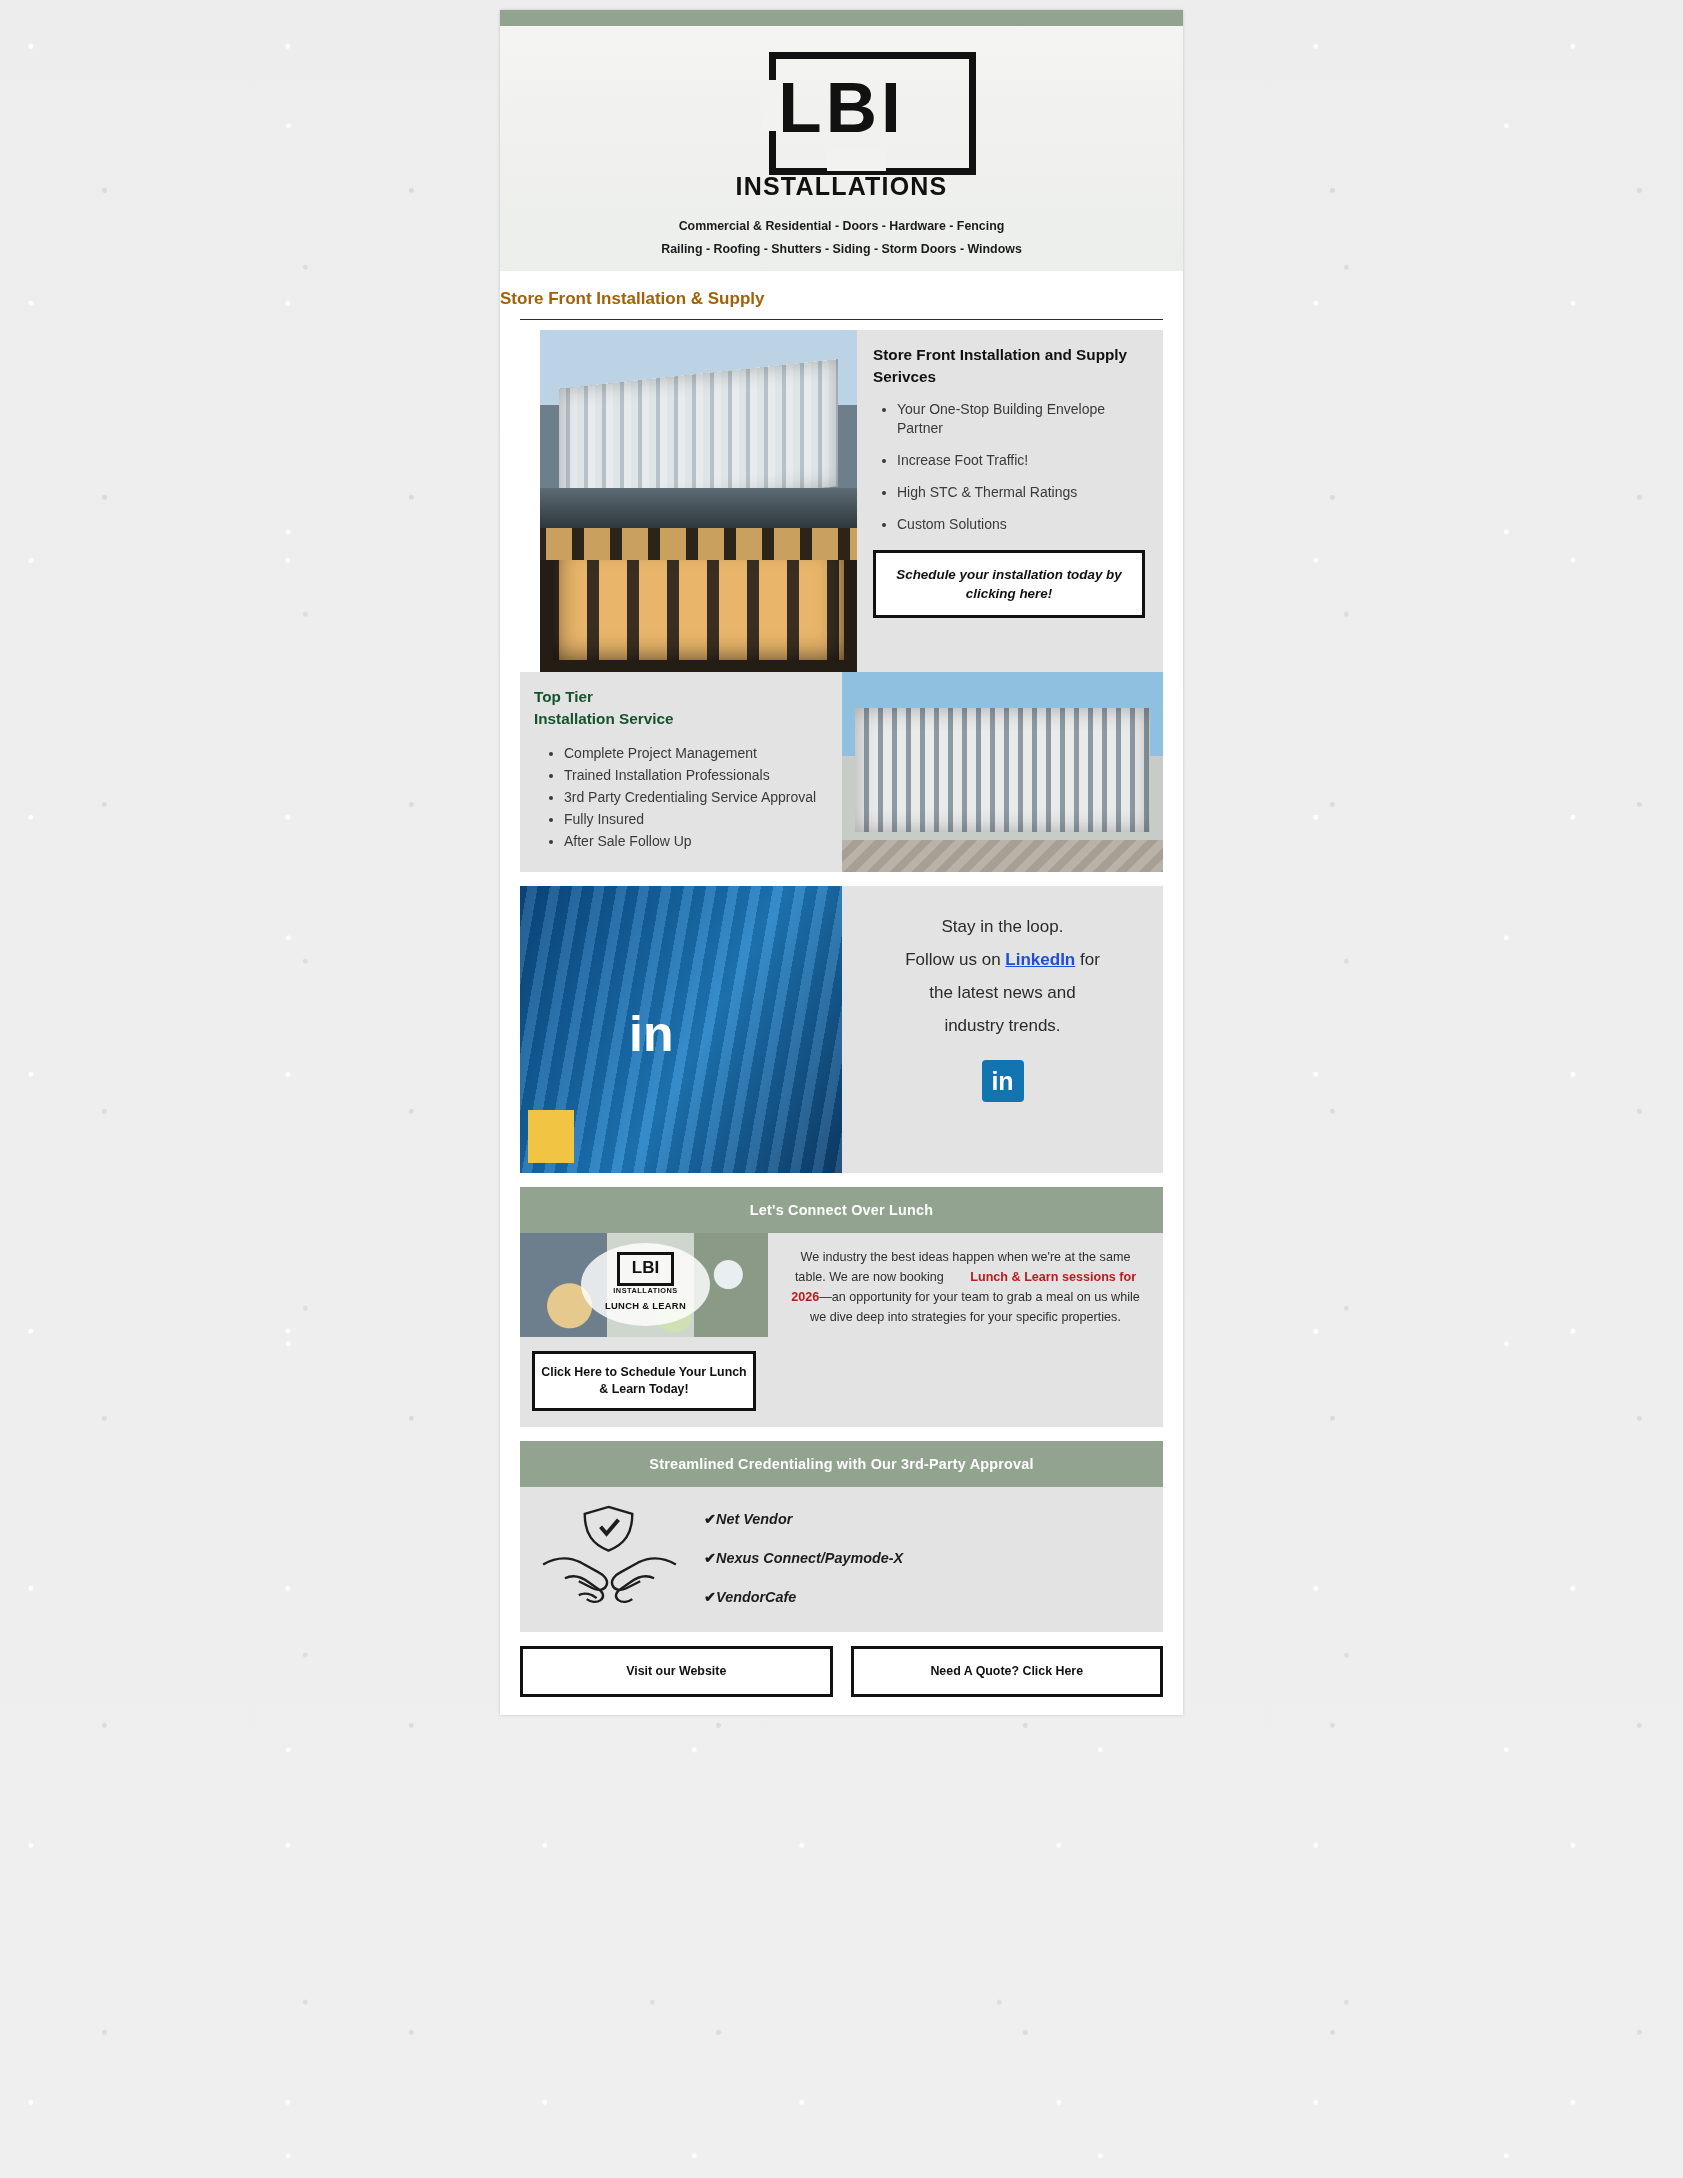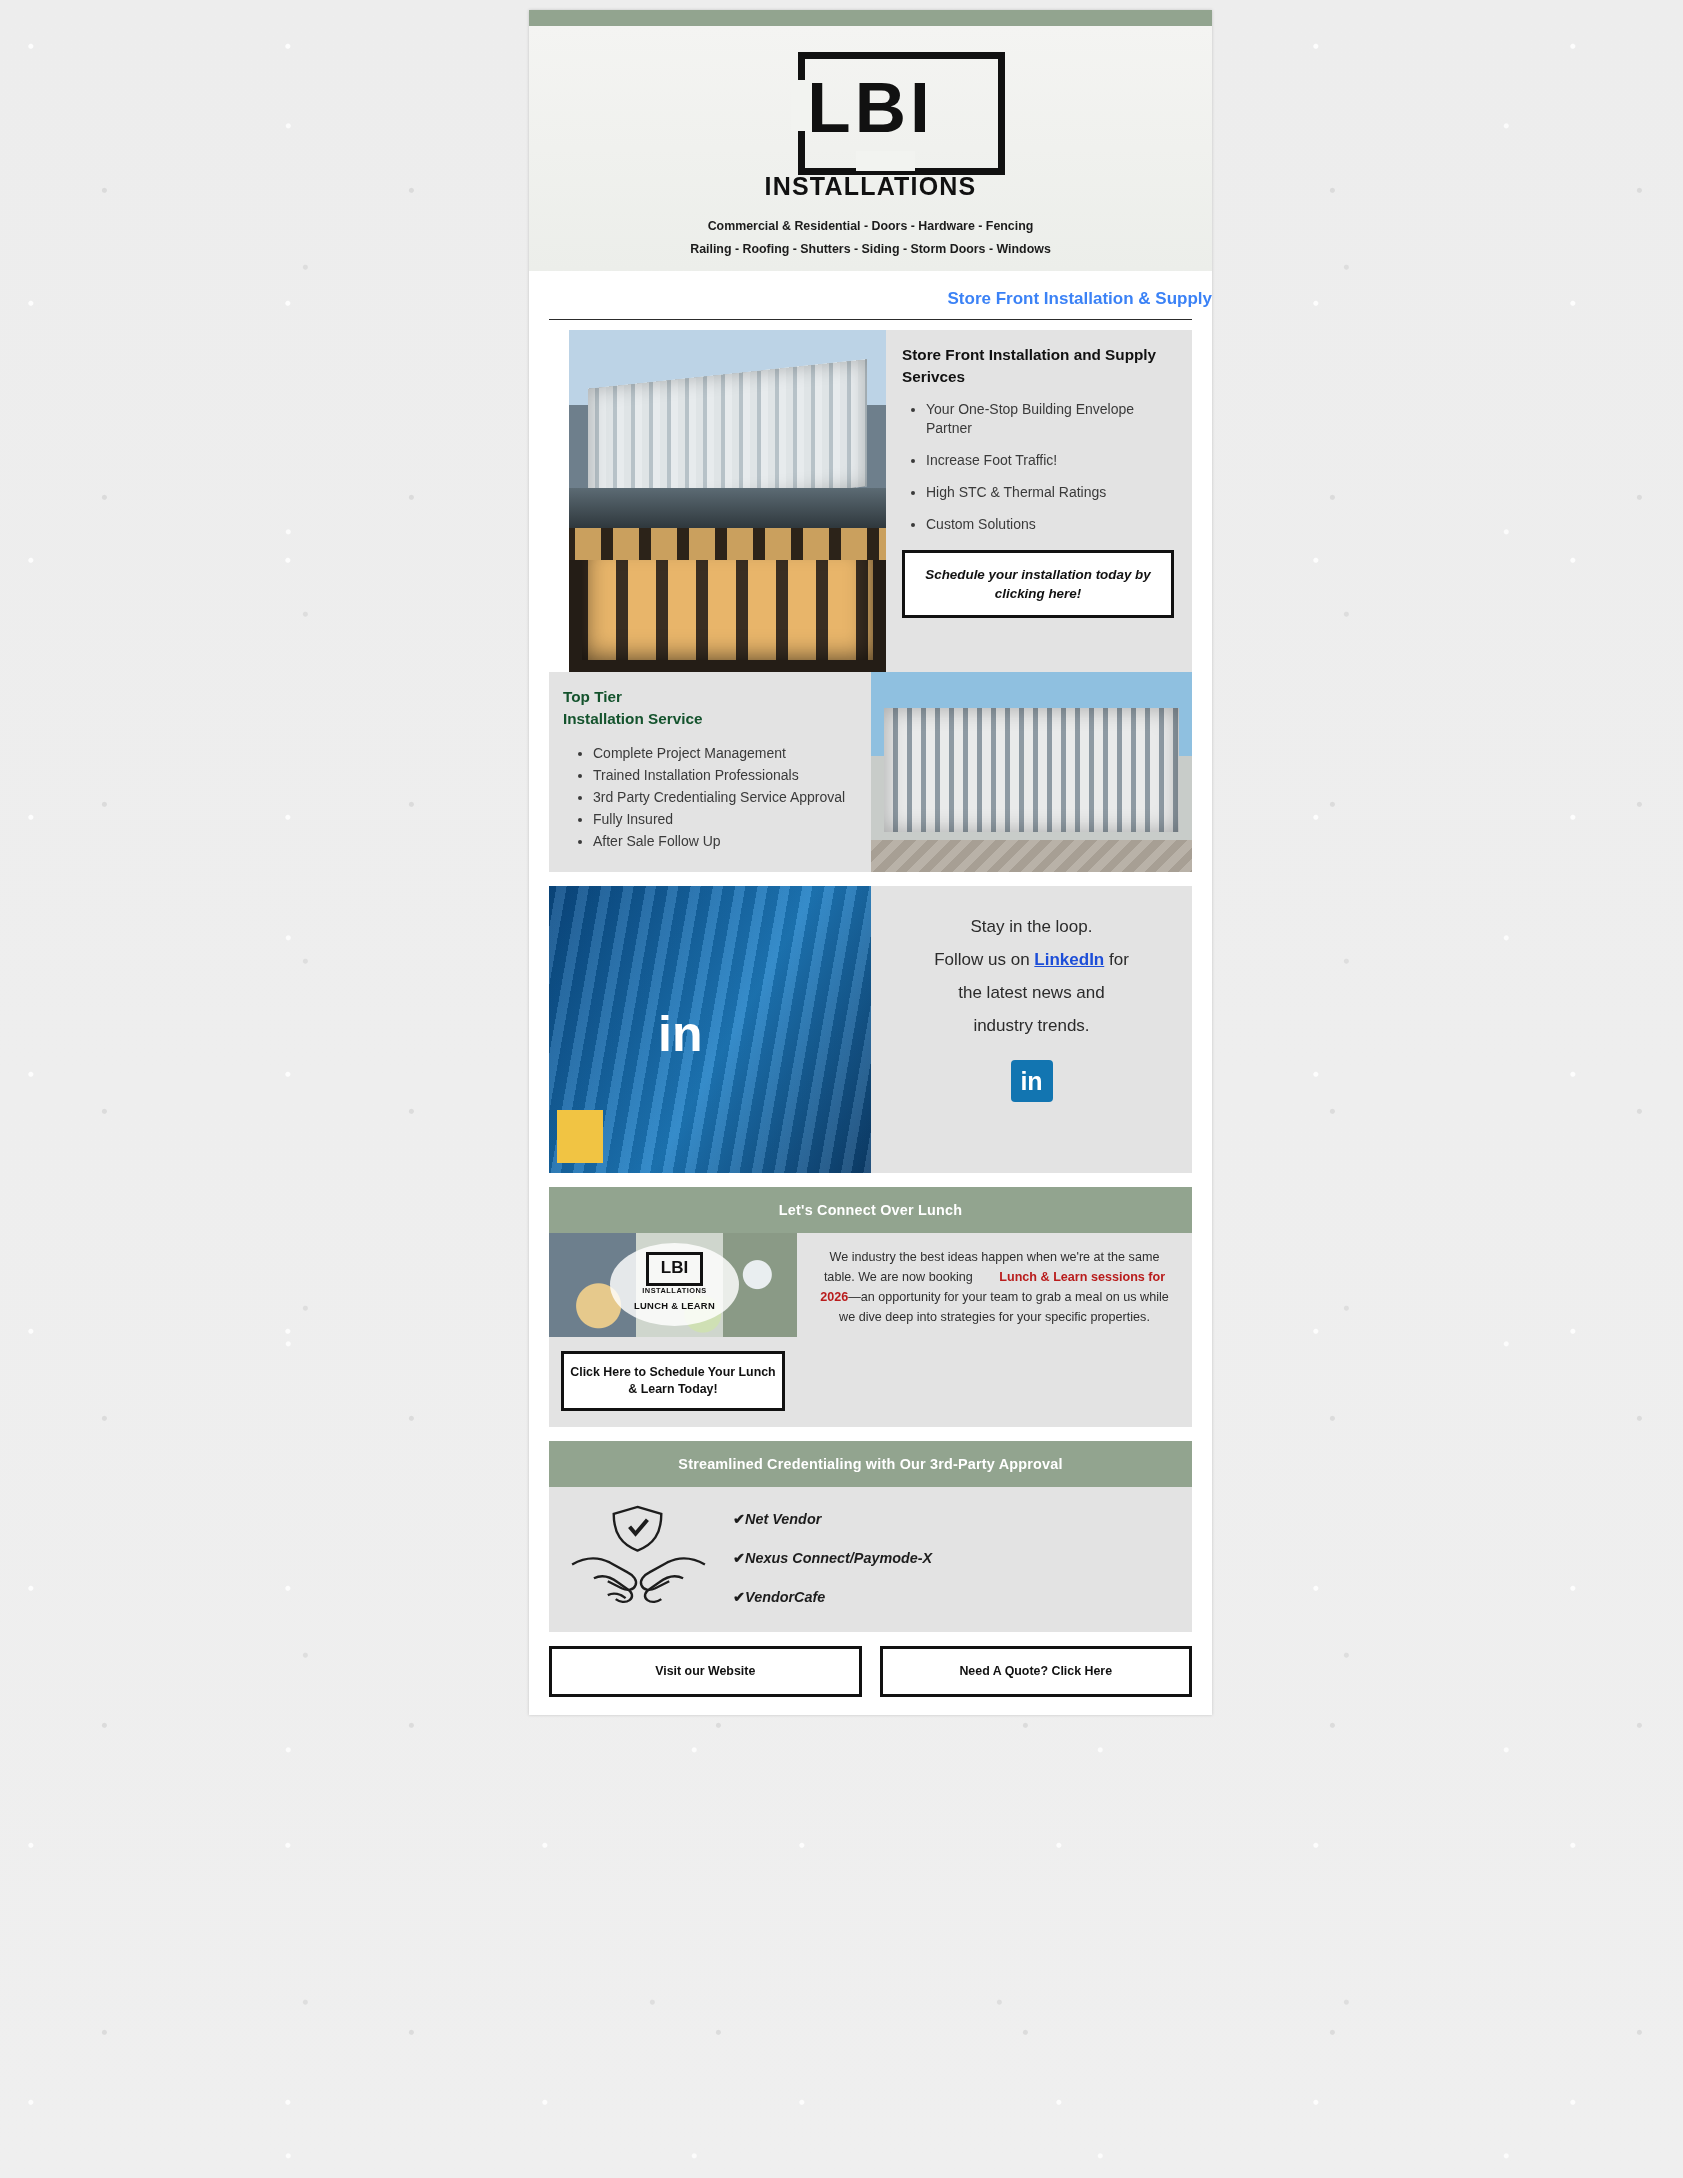--- a/index.html
+++ b/index.html
@@ -22,21 +22,21 @@
       radial-gradient(circle at 12% 18%, rgba(255,255,255,0.9) 0 2px, transparent 3px),
       radial-gradient(circle at 34% 62%, rgba(200,200,200,0.5) 0 2px, transparent 3px),
       radial-gradient(circle at 71% 31%, rgba(255,255,255,0.8) 0 2px, transparent 3px),
       radial-gradient(circle at 88% 77%, rgba(205,205,205,0.5) 0 2px, transparent 3px),
       linear-gradient(#ededed, #efefef);
     background-size: 257px 257px, 307px 307px, 406px 406px, 347px 347px, 100% 100%;
   }
 
   .email-wrap {
     position: absolute;
-    left: 529px;
+    left: 500px;
     top: 10px;
     width: 683px;
     background: #ffffff;
     box-shadow: 0 0 3px rgba(0,0,0,0.18);
   }
 
   .top-bar {
     height: 16px;
     background: #92a48f;
   }
@@ -104,24 +104,24 @@
   }
   .header-tag {
     font-size: 12.4px;
     font-weight: bold;
     color: #1b1b1b;
     margin-top: 14px;
     line-height: 23px;
   }
 
   .section-title {
-    text-align: right;
+    text-align: left;
     font-size: 17px;
     font-weight: bold;
-    color: #3b82f6;
+    color: #a16207;
     padding: 18px 0 10px 0;
   }
   .rule {
     height: 1px;
     background: #2c2c2c;
     margin: 0 20px;
   }
 
   
   .two-col {

